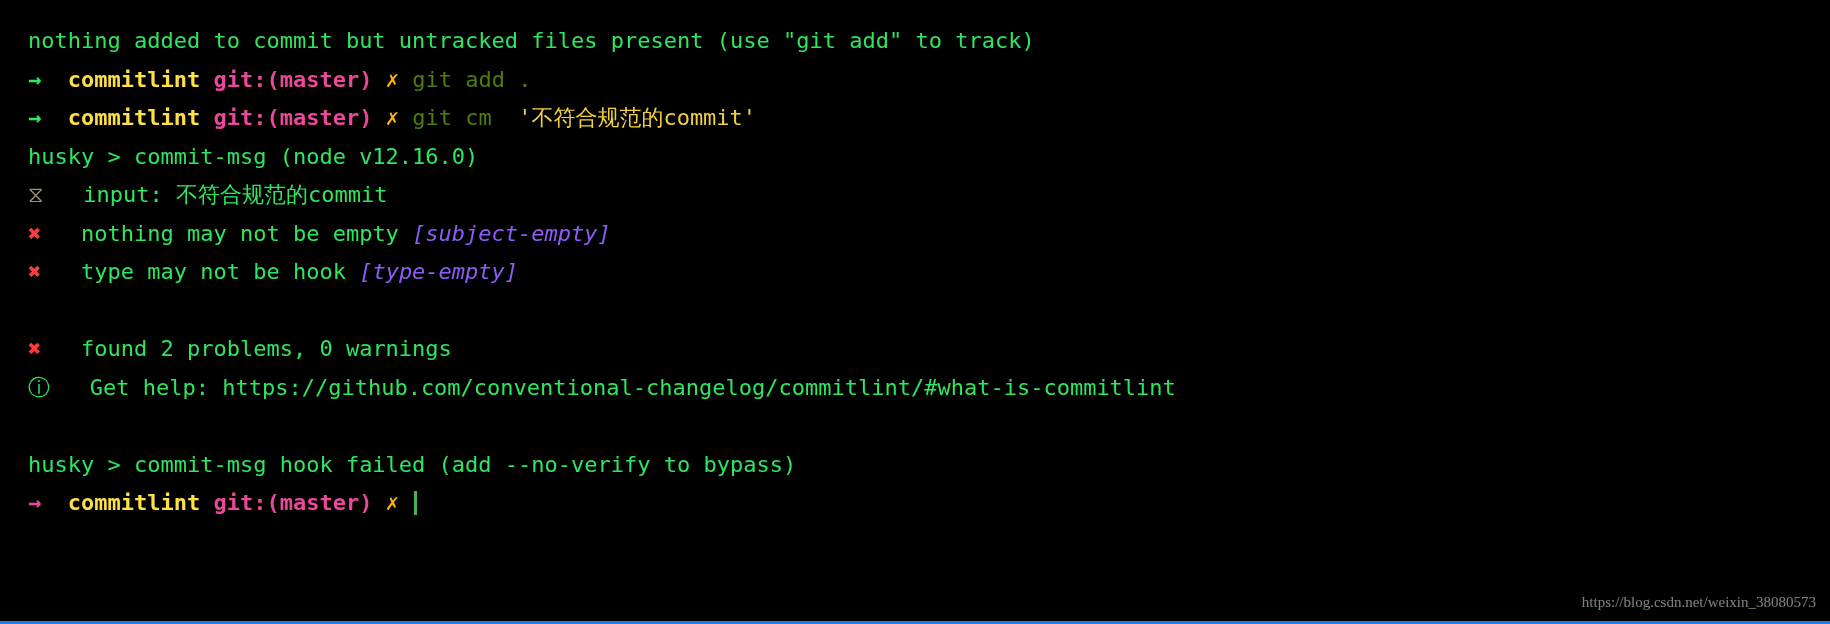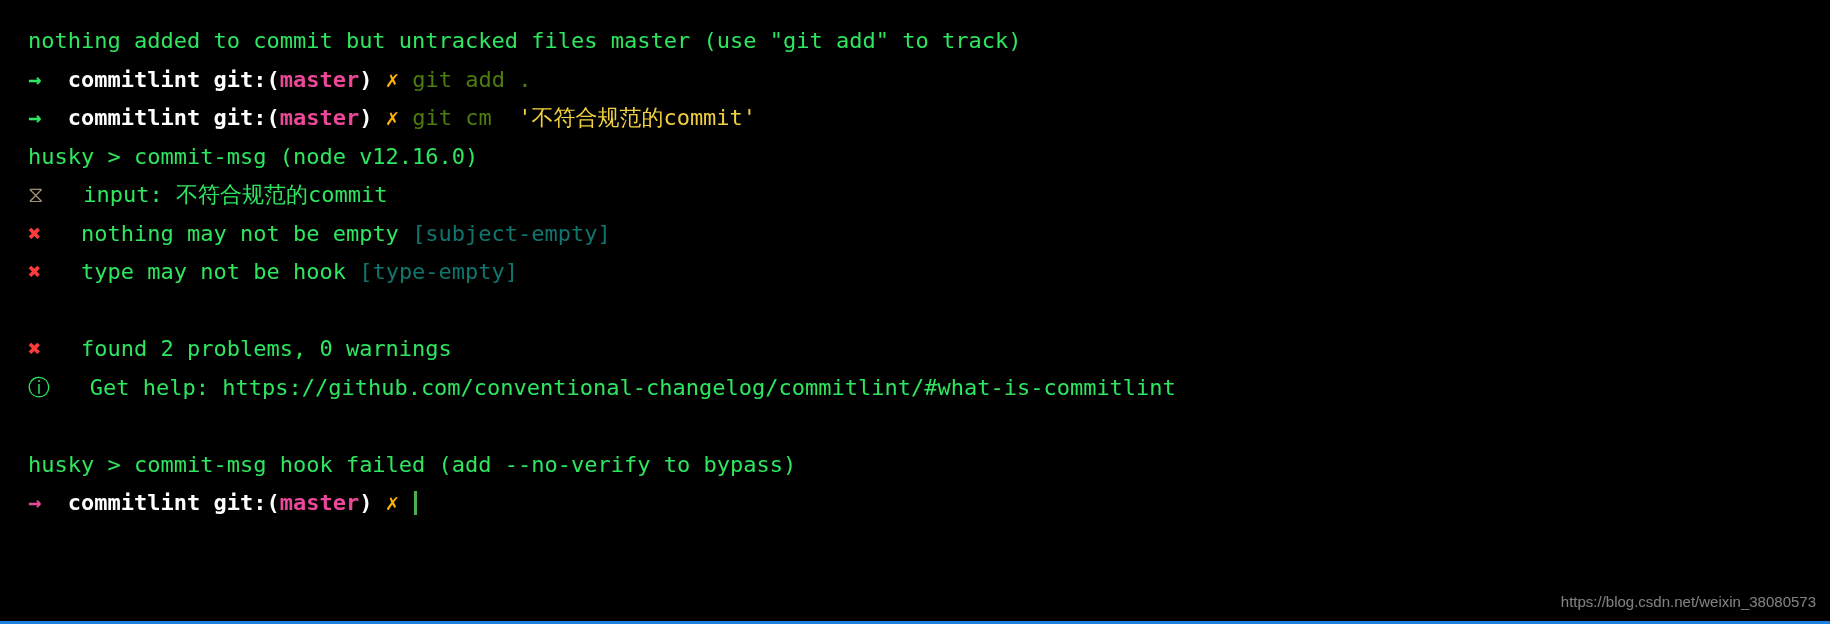--- a/index.html
+++ b/index.html
@@ -12,51 +12,51 @@
     color: #e6e6e6;
     width: 1830px;
     height: 624px;
     box-sizing: border-box;
     position: relative;
     overflow: hidden;
     border-bottom: 3px solid #1e7fe0;
   }
   .line { white-space: pre; }
   .green { color: #2ee65f; }
-  .cyan  { color: #ffffff; }
-  .blue  { color: #ffffff; }
+  .cyan  { color: #fde047; }
+  .blue  { color: #ec4899; }
   .red   { color: #ec4899; }
   .orange{ color: #ffb200; }
   .yellow{ color: #f0d040; text-align: right; }
   .white { color: #4d7c0f; }
-  .gray  { color: #0f766e; }
+  .gray  { color: #8b5cf6; font-style: italic; }
   .bold  { font-weight: bold; }
   .cross { color: #ff3b3b; font-weight: bold; }
   .sand  { color: #a09070; }
   .cursor {
     display: inline-block;
     width: 3px;
     height: 1.1em;
     background: #4caf50;
     vertical-align: text-bottom;
     margin-left: 2px;
   }
   .watermark {
     position: absolute;
     right: 14px;
     bottom: 6px;
     font-size: 15px;
     color: rgba(235,235,235,0.55);
-    font-family: Liberation Sans, sans-serif;
+    font-family: Liberation Serif, serif;
   }
 </style>
 </head>
 <body>
 
-<div class="line"><span class="green">nothing added to commit but untracked files master (use "git add" to track)</span></div>
+<div class="line"><span class="green">nothing added to commit but untracked files present (use "git add" to track)</span></div>
 
 <div class="line"><span class="green bold">→  </span><span class="cyan bold">commitlint</span><span class="blue bold"> git:(</span><span class="red bold">master</span><span class="blue bold">)</span><span class="orange bold"> ✗ </span><span class="white">git add .</span></div>
 
 <div class="line"><span class="green bold">→  </span><span class="cyan bold">commitlint</span><span class="blue bold"> git:(</span><span class="red bold">master</span><span class="blue bold">)</span><span class="orange bold"> ✗ </span><span class="white">git cm  </span><span class="yellow">'不符合规范的commit'</span></div>
 
 <div class="line"><span class="green">husky &gt; commit-msg (node v12.16.0)</span></div>
 
 <div class="line"><span class="sand">⧖   </span><span class="green">input: 不符合规范的commit</span></div>
 
 <div class="line"><span class="cross">✖   </span><span class="green">nothing may not be empty </span><span class="gray">[subject-empty]</span></div>

